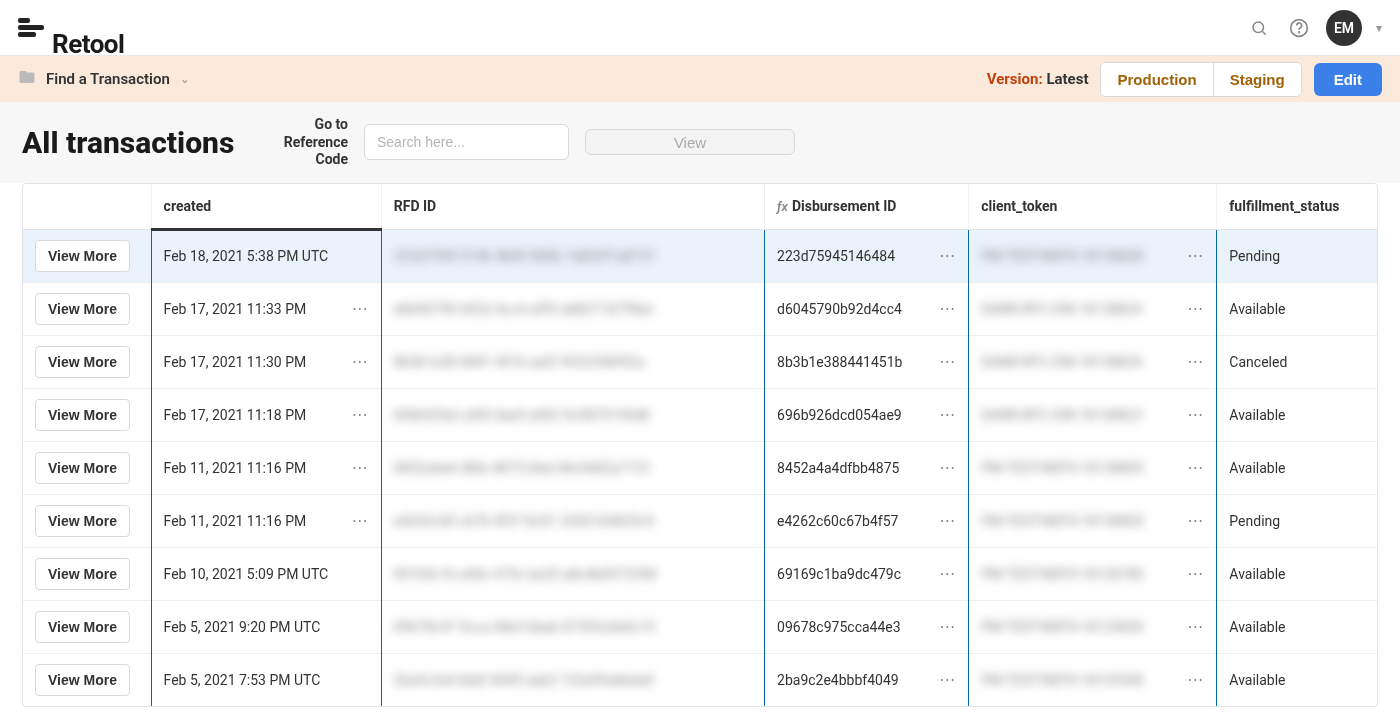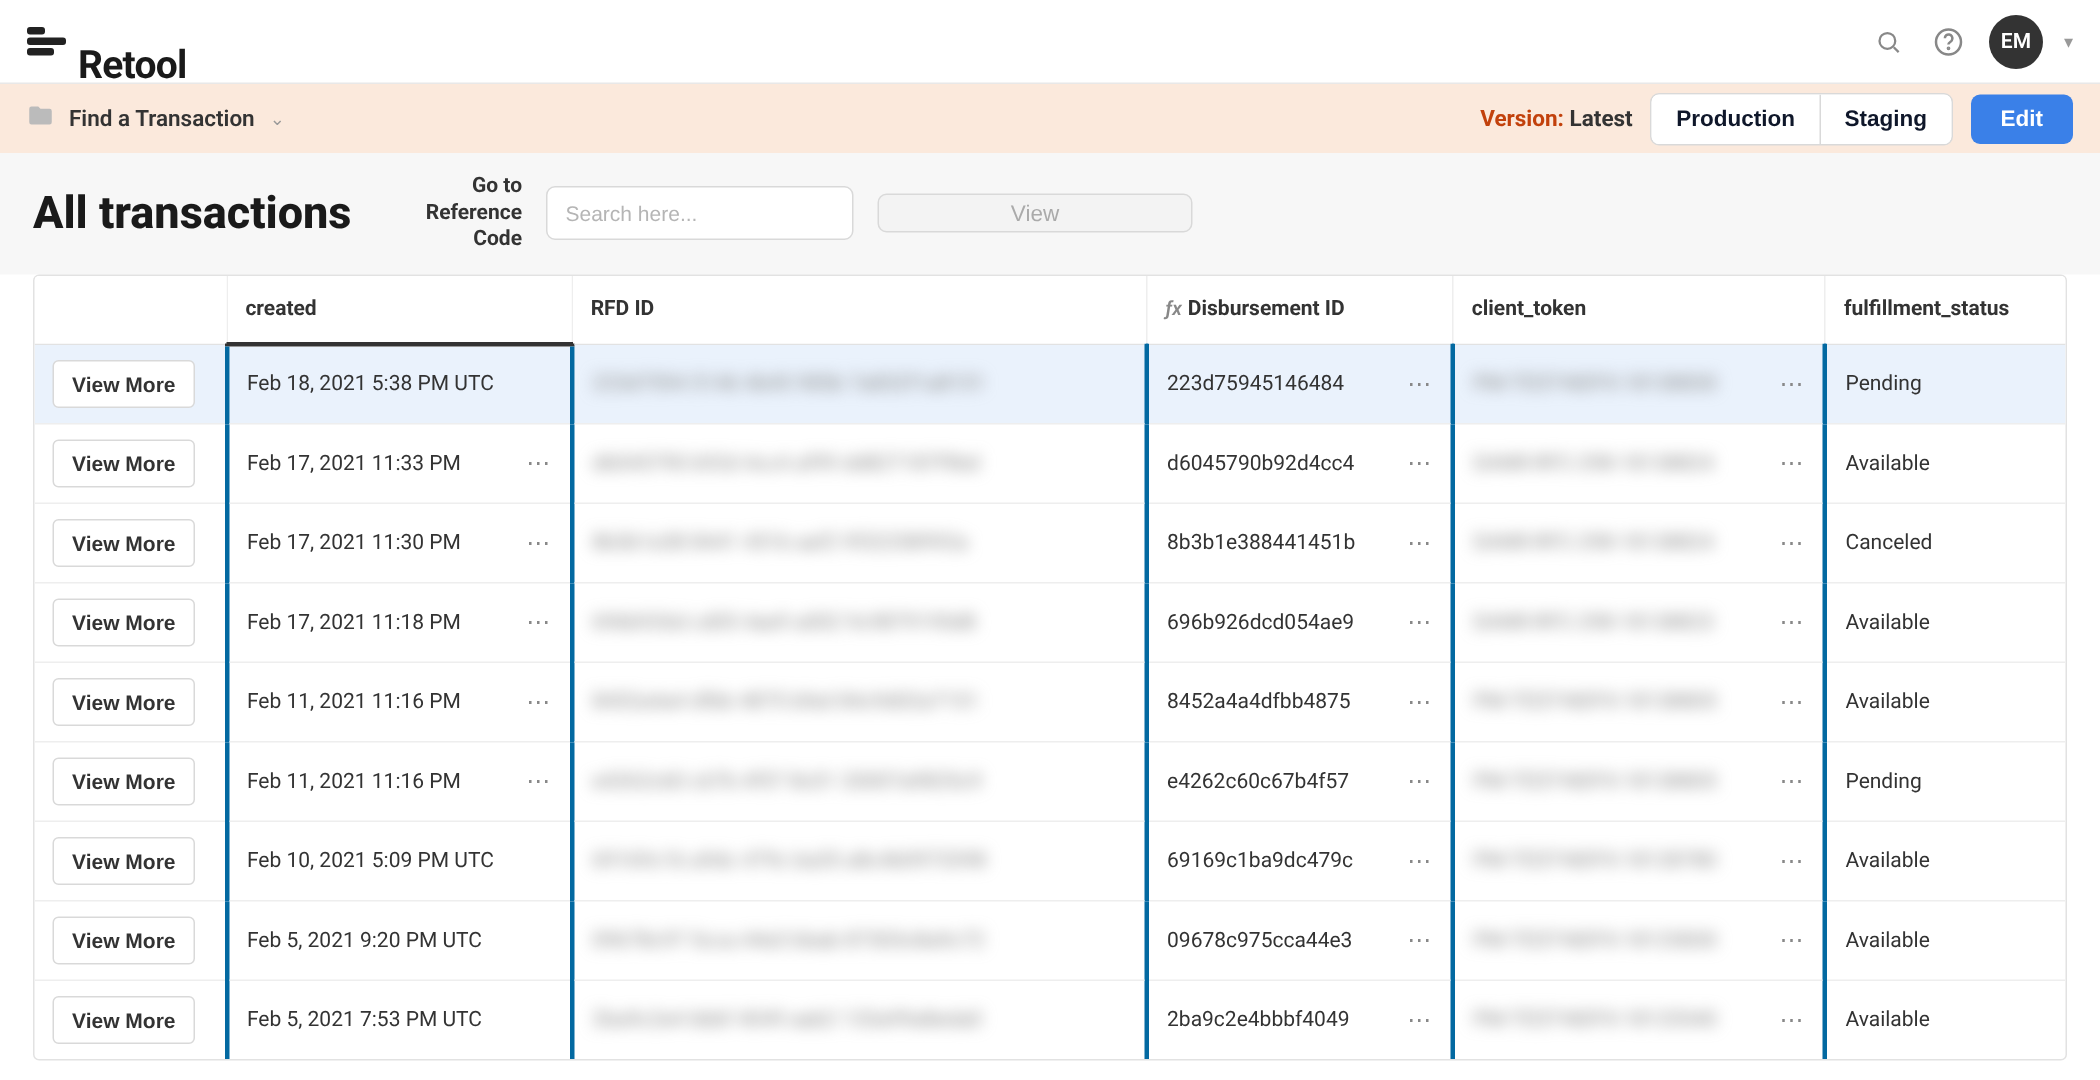--- a/index.html
+++ b/index.html
@@ -19,40 +19,40 @@
 
 .env-bar { display:flex; align-items:center; justify-content:space-between; height:46px; padding: 0 18px; background:#fbe9dc; }
 .bc-left { display:flex; align-items:center; gap:10px; color:#555; }
 .folder-icon { color:#bbb; }
 .bc-title { font-weight:600; color:#333; font-size:15px; }
 .env-right { display:flex; align-items:center; gap:12px; }
 .version { font-size:15px; }
 .version .lbl { font-weight:700; color:#c2410c; }
 .version .val { font-weight:700; color:#333; }
 .seg { display:flex; border:1px solid #d9d9d9; border-radius:6px; overflow:hidden; background:#fff; }
-.seg button { background:#fff; border:none; padding:8px 16px; font-size:15px; font-weight:600; color:#0f172a; cursor:pointer; }
+.seg button { background:#fff; border:none; padding:8px 16px; font-size:15px; font-weight:600; color:#a16207; cursor:pointer; }
 .seg button + button { border-left:1px solid #d9d9d9; }
 .edit-btn { background:#3a80e8; color:#fff; border:none; border-radius:6px; padding:8px 20px; font-size:15px; font-weight:600; cursor:pointer; }
 
 
 .toolbar { display:flex; align-items:center; gap:16px; padding: 14px 22px 14px 22px; background:#f7f7f7; }
 .page-title { font-size:30px; font-weight:800; line-height:1.1; width:220px; }
 .ref-label { width:90px; text-align:right; font-weight:700; font-size:14px; color:#333; line-height:1.25; }
 .search-input { width:205px; height:36px; border:1px solid #d9d9d9; border-radius:6px; padding:0 12px; font-size:14px; color:#0369a1; }
 .search-input::placeholder { color:#b5b5b5; }
 .view-btn { width:210px; height:26px; border:1px solid #d9d9d9; border-radius:6px; background:#f3f3f3; color:#aaa; font-size:15px; font-weight:500; cursor:pointer; }
 
 
 .table-wrap { margin: 0 22px; border:1px solid #e2e2e2; border-radius:4px; overflow:hidden; }
 table { width:100%; border-collapse:collapse; table-layout:fixed; }
 th { text-align:left; font-weight:700; font-size:14px; color:#333; padding:14px 12px; background:#fff; border-bottom:1px solid #e2e2e2; position:relative; }
 th + th { border-left:1px solid #eee; }
 th.created-th { border-bottom:3px solid #333; }
 td { padding:10px 12px; font-size:14px; color:#333; border-top:1px solid #eee; white-space:nowrap; overflow:hidden; text-overflow:ellipsis; vertical-align:middle; }
-td + td { border-left:3px solid #0369a1; }
+td + td { border-left:1px solid #0369a1; }
 tbody tr.selected { background:#eaf2fc; }
 .vm-btn { border:1px solid #d9d9d9; background:#fff; border-radius:4px; padding:7px 12px; font-size:14px; font-weight:600; color:#333; cursor:pointer; }
 .cell-flex { display:flex; align-items:center; justify-content:space-between; gap:8px; }
 .dots { color:#888; cursor:pointer; font-size:16px; letter-spacing:1px; flex-shrink:0; }
 .blur { filter: blur(5px); color:#888; user-select:none; }
 .fx-icon { font-size:13px; color:#888; font-style:italic; margin-right:4px; font-weight:600; }
 
 
 col.c-vm { width:128px; }
 col.c-created { width:230px; }

